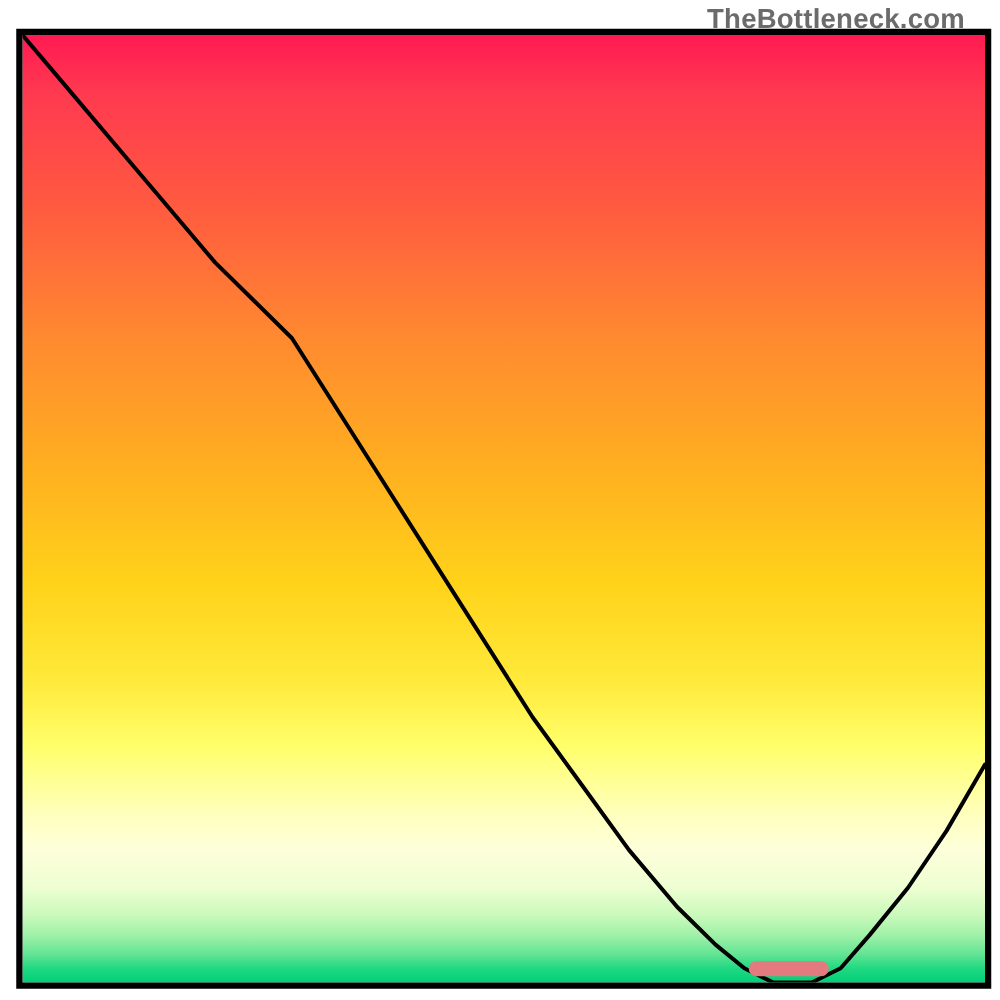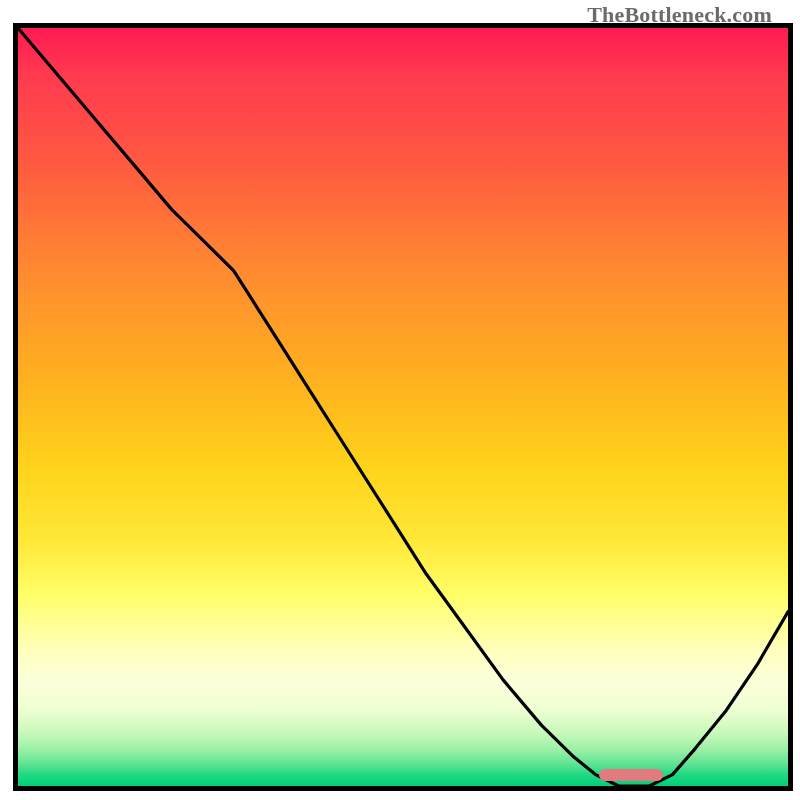--- a/index.html
+++ b/index.html
@@ -7,21 +7,20 @@
     padding: 0;
     width: 800px;
     height: 800px;
     background: #ffffff;
     font-family: Arial, Helvetica, sans-serif;
   }
   .container {
     position: relative;
     width: 780px;
     height: 800px;
-    font-family: Liberation Serif, serif;
   }
   .watermark {
     position: absolute;
     top: 2px;
     right: 8px;
     font-size: 22px;
     font-weight: 600;
     color: #6b6b6b;
     letter-spacing: 0.2px;
     z-index: 20;

